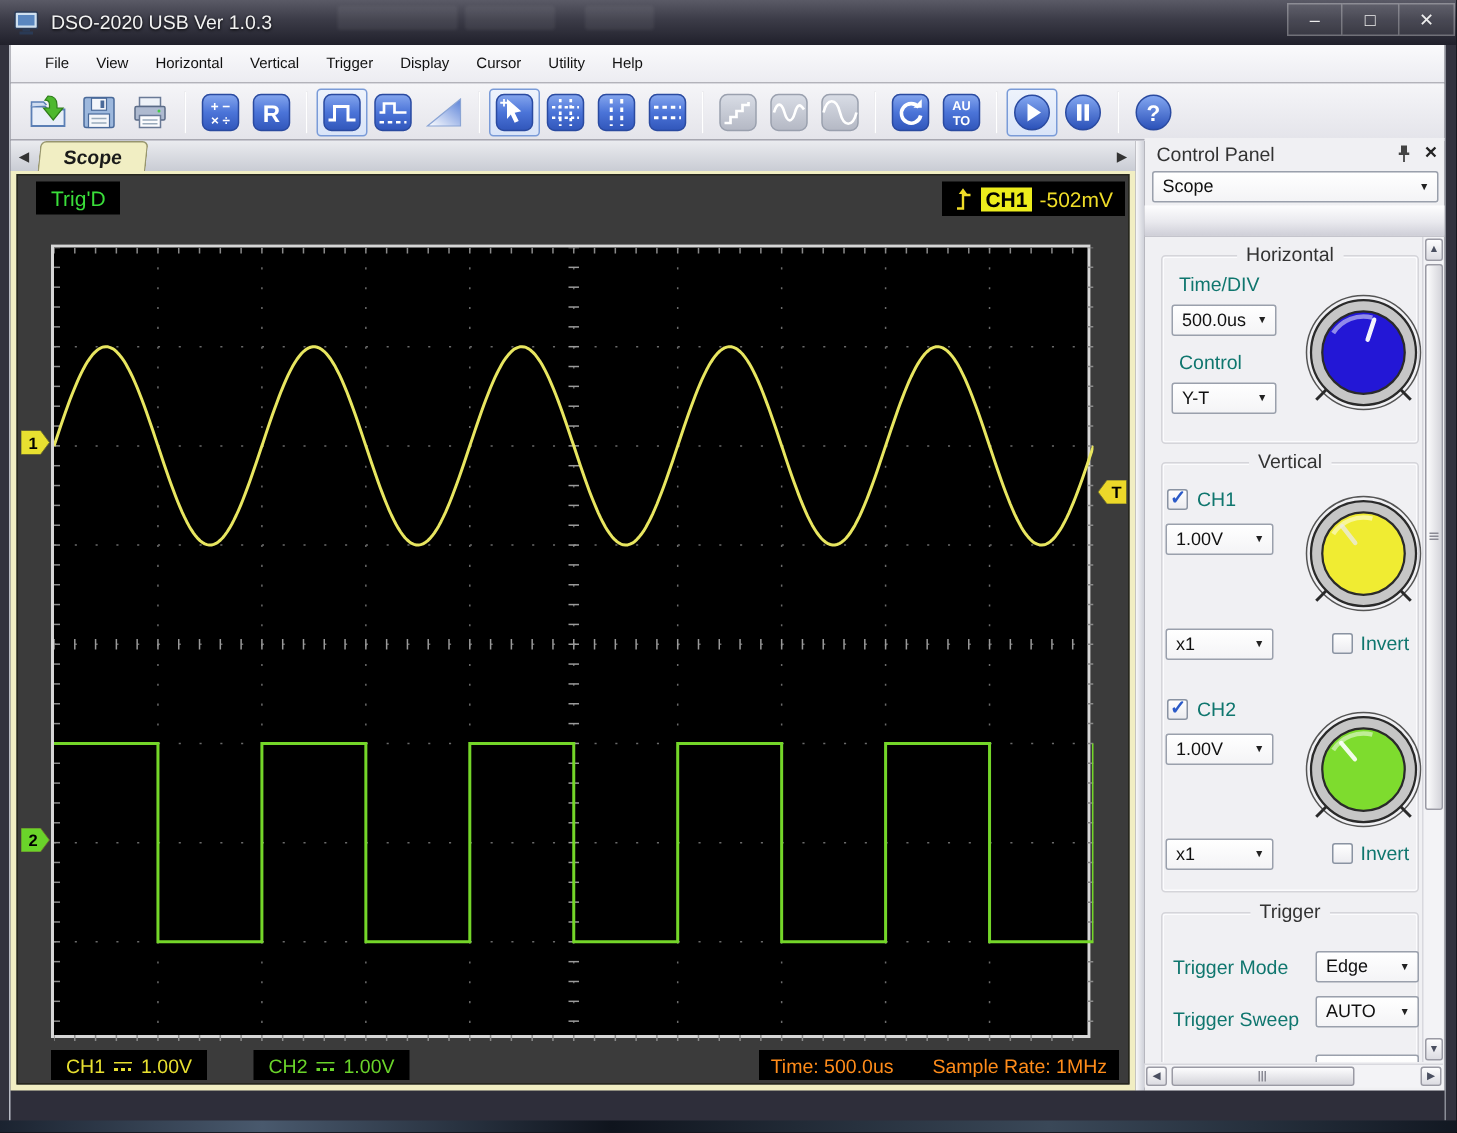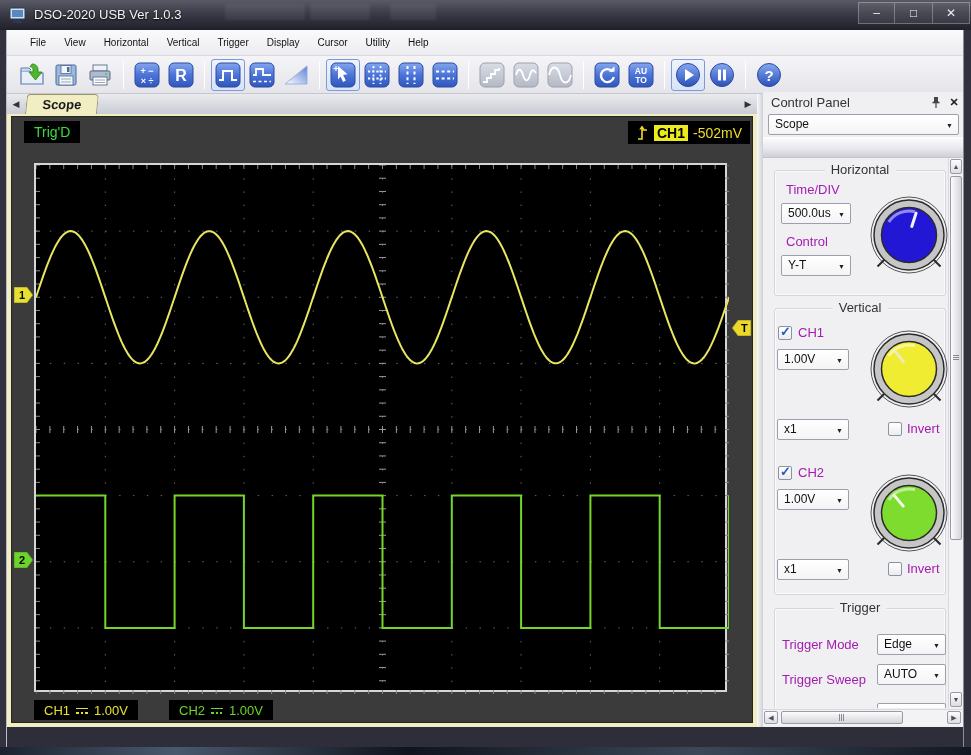--- a/index.html
+++ b/index.html
@@ -77,21 +77,21 @@
   #cp-title{left:8px;top:3px;font-size:13px;color:#333;}
   #cp-pin{left:166px;top:4px;width:14px;height:14px;}
   #cp-close{left:184px;top:3px;width:14px;height:14px;font-size:11px;font-weight:bold;color:#222;text-align:center;line-height:14px;}
   #cp-selector{left:5px;top:22px;width:191px;}
   #cp-divider{left:0;top:45px;width:200px;height:21px;background:linear-gradient(#fdfdfe 0%,#e9e9ee 55%,#cfcfd8 100%);border-bottom:1px solid #c4c4cc;}
   #cp-content{left:0;top:66px;width:185px;height:550px;overflow:hidden;}
 
   .grp{position:absolute;border:1px solid #d5d5da;border-radius:3px;box-shadow:inset 0 0 0 1px #fbfbfd;}
   .grp-title{position:absolute;top:-9px;left:50%;transform:translateX(-50%);background:#f0f0f3;padding:0 6px;
     font-size:13px;color:#333;white-space:nowrap;}
-  .lbl{position:absolute;font-size:13px;color:#a21caf;white-space:nowrap;}
+  .lbl{position:absolute;font-size:13px;color:#0f766e;white-space:nowrap;}
   .combo{position:absolute;height:21px;background:linear-gradient(#ffffff,#f4f4f6);border:1px solid #9aa0ac;border-radius:2px;
     font-size:12px;color:#111;line-height:19px;padding-left:6px;}
   .combo .arrow{position:absolute;right:5px;top:50%;transform:translateY(-50%);font-size:7px;color:#222;}
   .cb{position:absolute;width:14px;height:14px;background:linear-gradient(#fff,#ececf0);border:1px solid #8a93a2;border-radius:2px;}
   .cb.checked::after{content:"\2713";position:absolute;left:1px;top:-3px;font-size:13px;font-weight:bold;color:#2b5ac8;}
   .knob{position:absolute;width:80px;height:86px;}
 
   
   .sb-btn{position:absolute;background:linear-gradient(#fdfdfe,#dcdce2);border:1px solid #9a9aa4;border-radius:2px;
     color:#4a4f60;text-align:center;}
@@ -683,20 +683,24 @@
       <div id="ch1-readout" class="abs ch-readout">
         <span>CH1</span>
           <span class="dc"></span>
           <span>1.00V</span>
       </div>
       <div id="ch2-readout" class="abs ch-readout">
         <span>CH2</span>
           <span class="dc"></span>
           <span>1.00V</span>
       </div>
+      <div id="acq-readout" class="abs">
+        <span>Time: 500.0us</span>
+        <span>Sample Rate: 1MHz</span>
+      </div>
     </div>
   <div class="abs marker" style="left: 2px; top: 170.25px;"><svg width="21" height="16" viewBox="0 0 21 16">
           <polygon points="0,0 13,0 19,8 13,16 0,16" fill="#e8e030" stroke="#6a6a30" stroke-width="0.6"></polygon>
           <text x="5" y="12" font-size="11" font-weight="bold" fill="#000" font-family="Liberation Sans, sans-serif">1</text>
         </svg></div>
       <div class="abs marker" style="left: 2px; top: 434.75px;"><svg width="21" height="16" viewBox="0 0 21 16">
           <polygon points="0,0 13,0 19,8 13,16 0,16" fill="#6ad42a" stroke="#6a6a30" stroke-width="0.6"></polygon>
           <text x="5" y="12" font-size="11" font-weight="bold" fill="#000" font-family="Liberation Sans, sans-serif">2</text>
         </svg></div>
       <div class="abs marker" style="left: 719px; top: 203.312px;"><svg width="21" height="16" viewBox="0 0 21 16">

